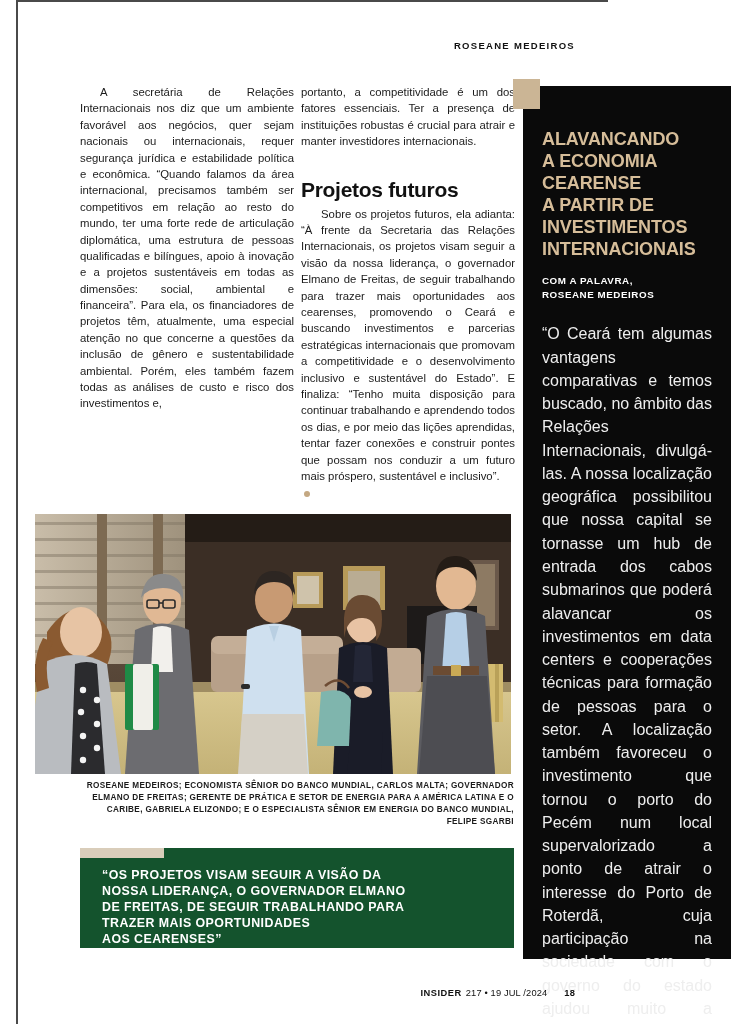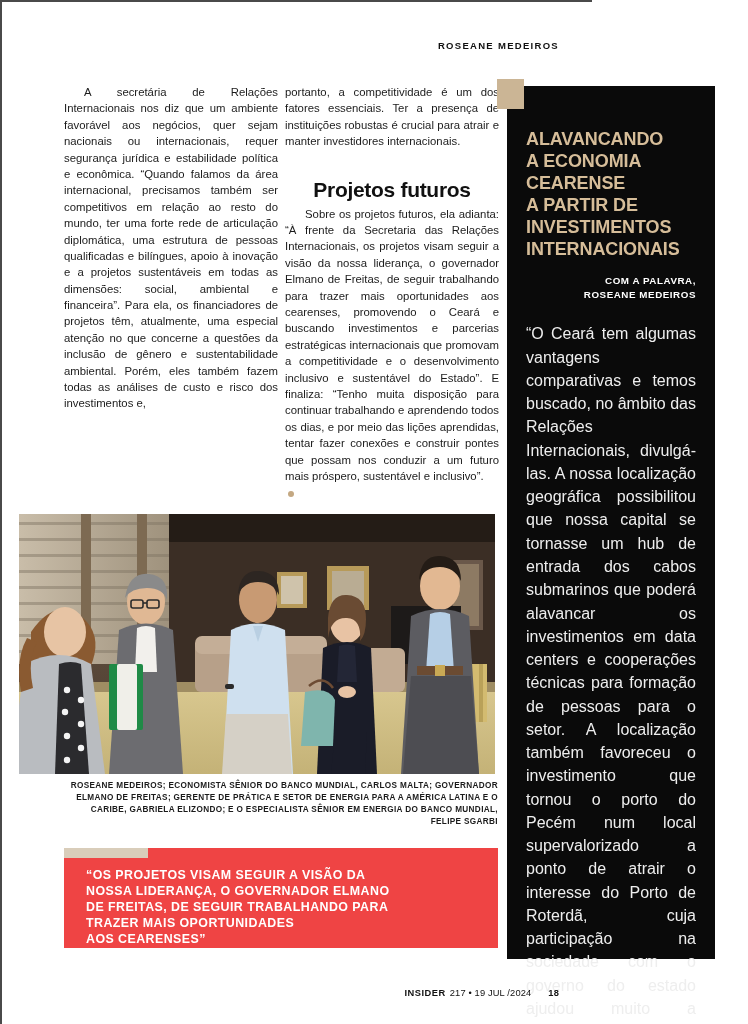--- a/index.html
+++ b/index.html
@@ -12,21 +12,21 @@
 
   body {
     font-family: "Liberation Sans", sans-serif;
     color: #1a1a1a;
     position: relative;
     overflow: hidden;
   }
 
   .page {
     position: absolute;
-    left: 0; top: 0;
+    left: 16px; top: 0;
     width: 592px;
     height: 1024px;
     background: #ffffff;
     border-top: 2px solid #4a4a4a;
     border-left: 2px solid #4a4a4a;
   }
 
   
   .running-head {
     position: absolute;
@@ -58,21 +58,20 @@
   }
 
   .subhead {
     font-size: 21px;
     line-height: 1.1;
     font-weight: 700;
     letter-spacing: -0.3px;
     color: #111;
     margin-top: 28px;
     margin-bottom: 5px;
-    text-align: center;
   }
 
   .body-copy {
     font-size: 11.35px;
     line-height: 1.445;
     text-align: justify;
     color: #1b1b1b;
     text-indent: 20px;
     hyphens: manual;
   }
@@ -117,21 +116,20 @@
   }
   .panel-kicker {
     position: relative;
     font-size: 9.8px;
     line-height: 1.38;
     font-weight: 700;
     letter-spacing: 0.55px;
     color: #ffffff;
     white-space: pre-line;
     margin-bottom: 21px;
-    text-align: right;
   }
   .panel-body {
     position: relative;
     font-size: 16px;
     line-height: 1.455;
     text-align: justify;
     color: #eeeeee;
   }
 
   
@@ -160,21 +158,21 @@
     text-transform: uppercase;
   }
 
   
   .pullquote {
     position: absolute;
     left: 62px;
     top: 846px;
     width: 434px;
     height: 100px;
-    background: #ef4444;
+    background: #14532d;
     padding: 20px 22px 0 22px;
   }
   .pq-notch {
     position: absolute;
     left: 0px;
     top: 0px;
     width: 84px;
     height: 10px;
     background: #d9cdba;
   }

